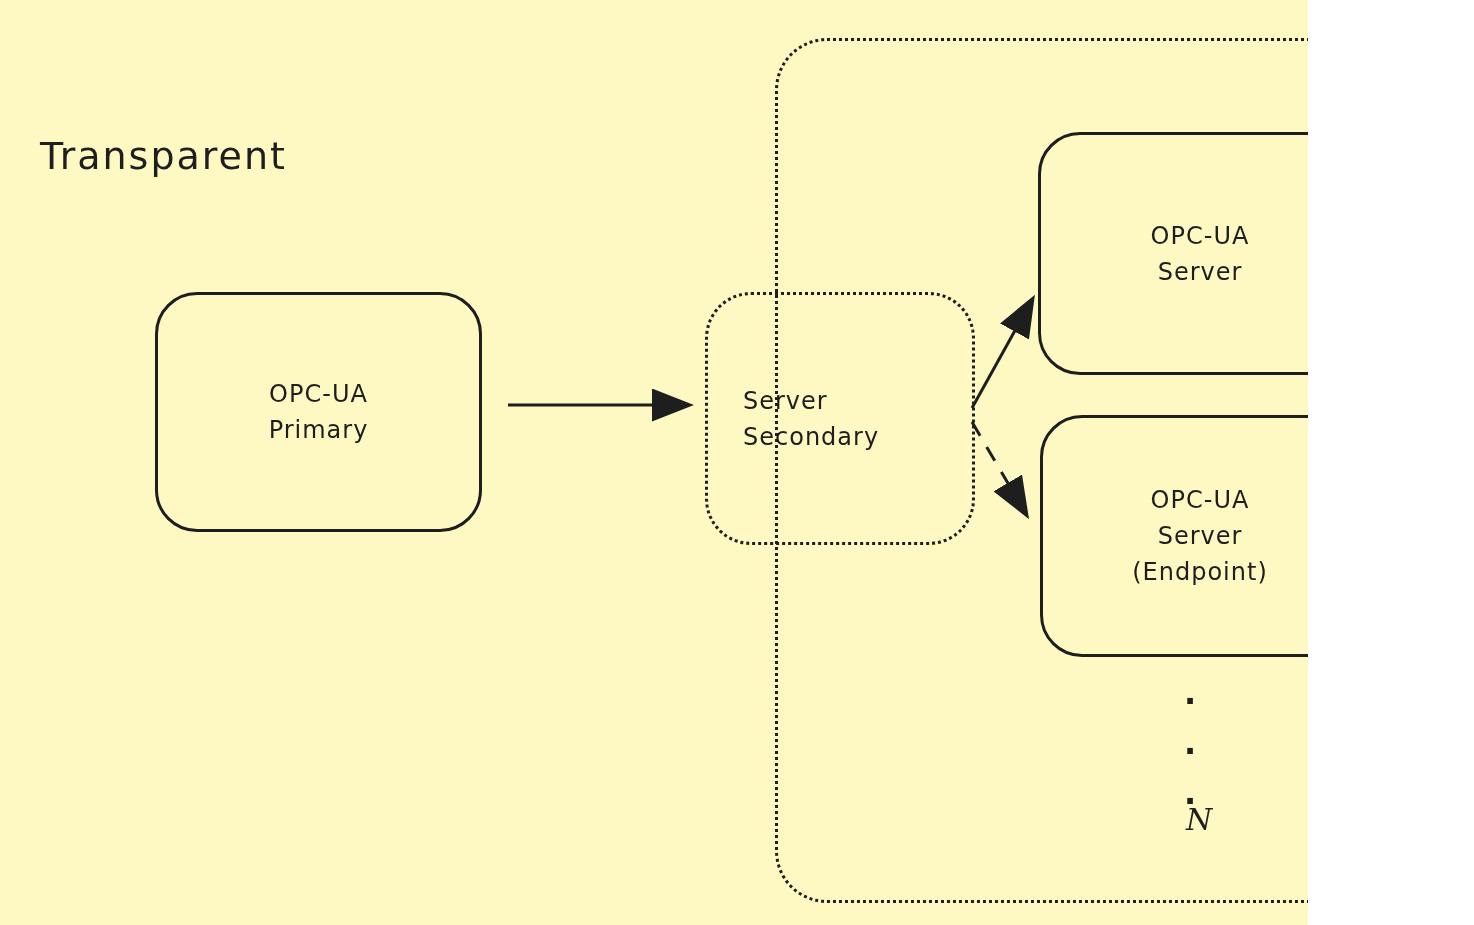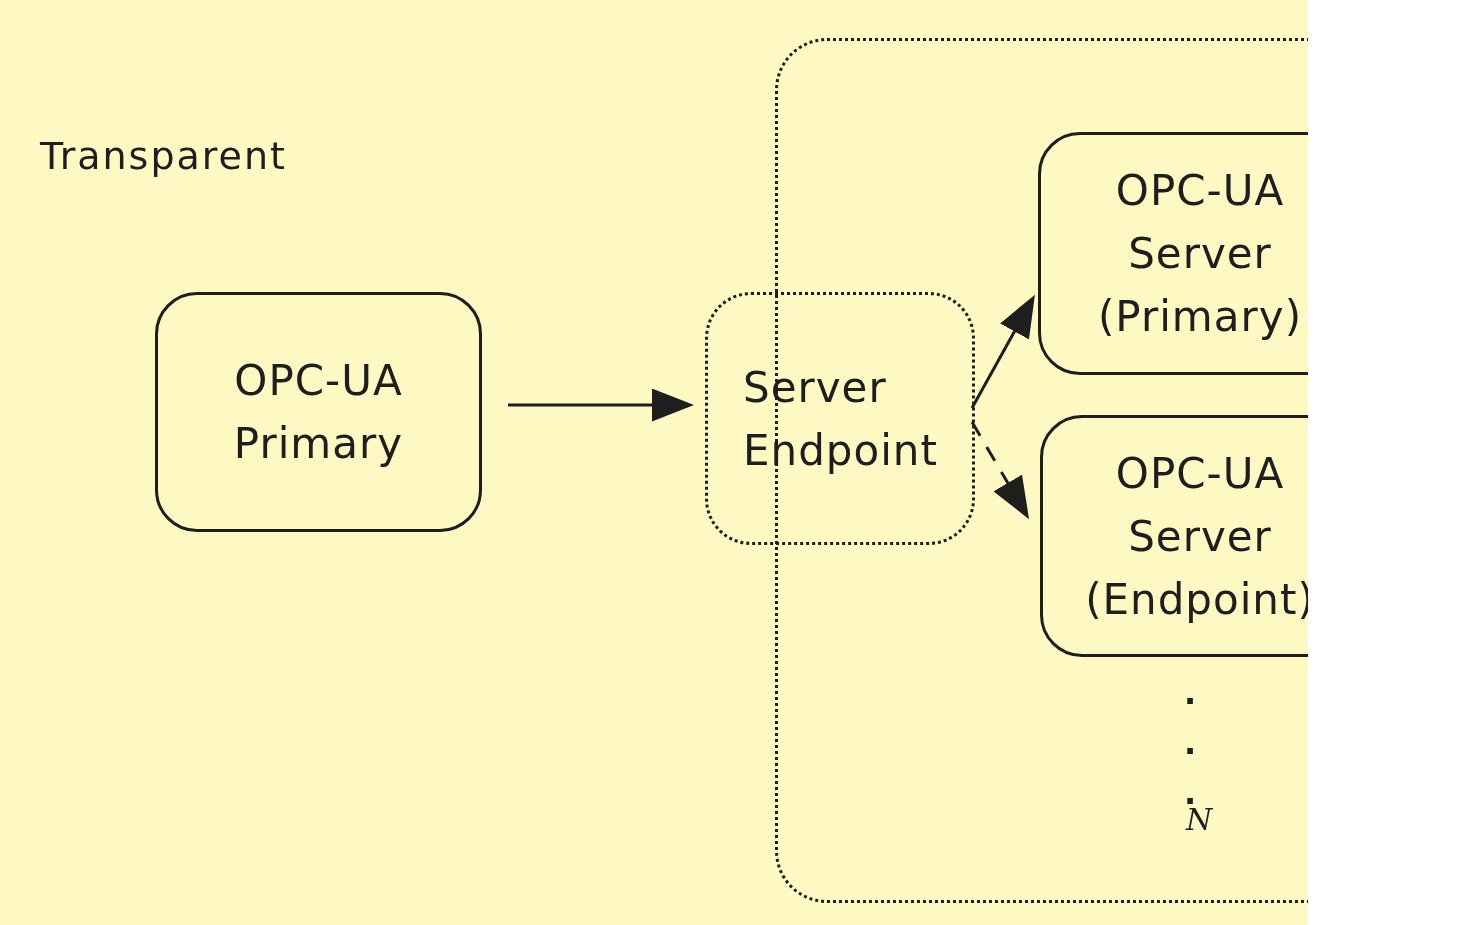--- a/index.html
+++ b/index.html
@@ -13,21 +13,21 @@
     overflow: hidden;
   }
   .box {
     position: absolute;
     border: 3px solid #1e1e1e;
     border-radius: 42px;
     display: flex;
     flex-direction: column;
     align-items: center;
     justify-content: center;
-    font-size: 42px;
+    font-size: 24px;
     line-height: 1.5;
     text-align: center;
     letter-spacing: 1px;
     background: transparent;
     box-sizing: border-box;
   }
   .client-box   { left: 155px; top: 292px; width: 327px; height: 240px; }
   .endpoint-box {
     left: 705px; top: 292px; width: 270px; height: 253px;
     border: 3px dotted #1e1e1e;
@@ -97,27 +97,26 @@
 
   <div class="diagram-title">Transparent</div>
 
   <div class="box client-box">
     <span>OPC-UA</span>
     <span>Primary</span>
   </div>
 
   <div class="box endpoint-box">
     <span>Server</span>
-    <span>Endpoint</span>
+    <span>Secondary</span>
   </div>
 
   <div class="box primary-box">
     <span>OPC-UA</span>
     <span>Server</span>
-    <span>(Primary)</span>
   </div>
 
   <div class="box secondary-box">
     <span>OPC-UA</span>
     <span>Server</span>
     <span>(Endpoint)</span>
   </div>
 
   <div class="dots">
     <span>.</span>

